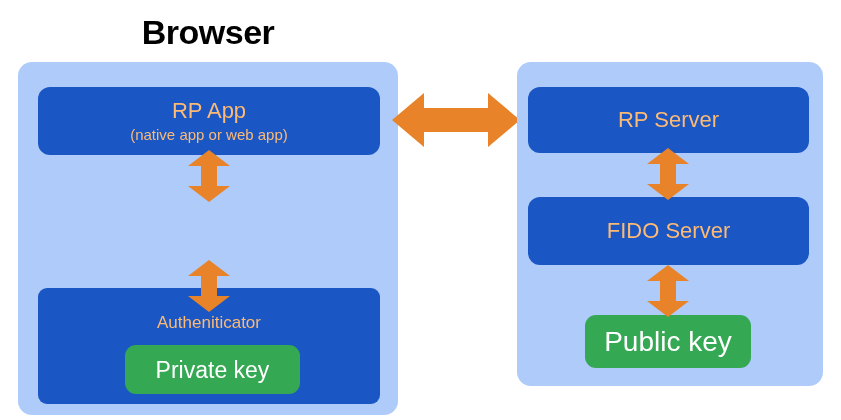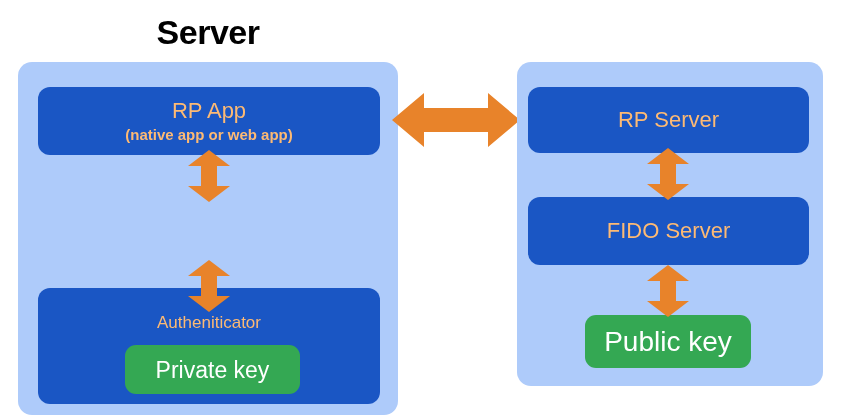--- a/index.html
+++ b/index.html
@@ -44,21 +44,21 @@
     text-align: center;
   }
   .box-title {
     font-size: 22px;
     font-weight: normal;
     line-height: 26px;
     white-space: nowrap;
   }
   .box-sub {
     font-size: 15px;
-    font-weight: bold;
+    font-weight: normal;
     line-height: 19px;
     white-space: nowrap;
     margin-top: 1px;
   }
   .auth-label {
     font-size: 17px;
     font-weight: normal;
     line-height: 20px;
     white-space: nowrap;
   }
@@ -81,31 +81,31 @@
     display: block;
     width: 100%;
     height: 100%;
   }
 </style>
 </head>
 <body>
 
 <div id="canvas">
 
-  <div class="title" style="left:18px; top:12px; width:380px;">Server</div>
+  <div class="title" style="left:18px; top:12px; width:380px;">Browser</div>
 
   <div class="panel" style="left:18px; top:62px; width:380px; height:353px;"></div>
 
   <div class="box" style="left:38px; top:87px; width:342px; height:68px;">
     <div class="box-title">RP App</div>
     <div class="box-sub">(native app or web app)</div>
   </div>
 
 
-  <div class="box" style="left:38px; top:288px; width:342px; height:116px; justify-content:flex-start; padding-top:25px; box-sizing:border-box;">
+  <div class="box" style="left:38px; top:288px; width:342px; height:116px; justify-content:flex-start; padding-top:25px; box-sizing:border-box;border-radius:9px;">
     <div class="auth-label">Autheniticator</div>
   </div>
 
   <div class="keybox" style="left:125px; top:345px; width:175px; height:49px;">
     <span>Private key</span>
   </div>
 
   <div class="arrow" style="left:188px; top:150px; width:42px; height:52px;">
     <svg viewBox="0 0 42 52" preserveAspectRatio="none" aria-hidden="true">
       <polygon points="21,0 42,16 29,16 29,36 42,36 21,52 0,36 13,36 13,16 0,16" fill="#E8832A"></polygon>

